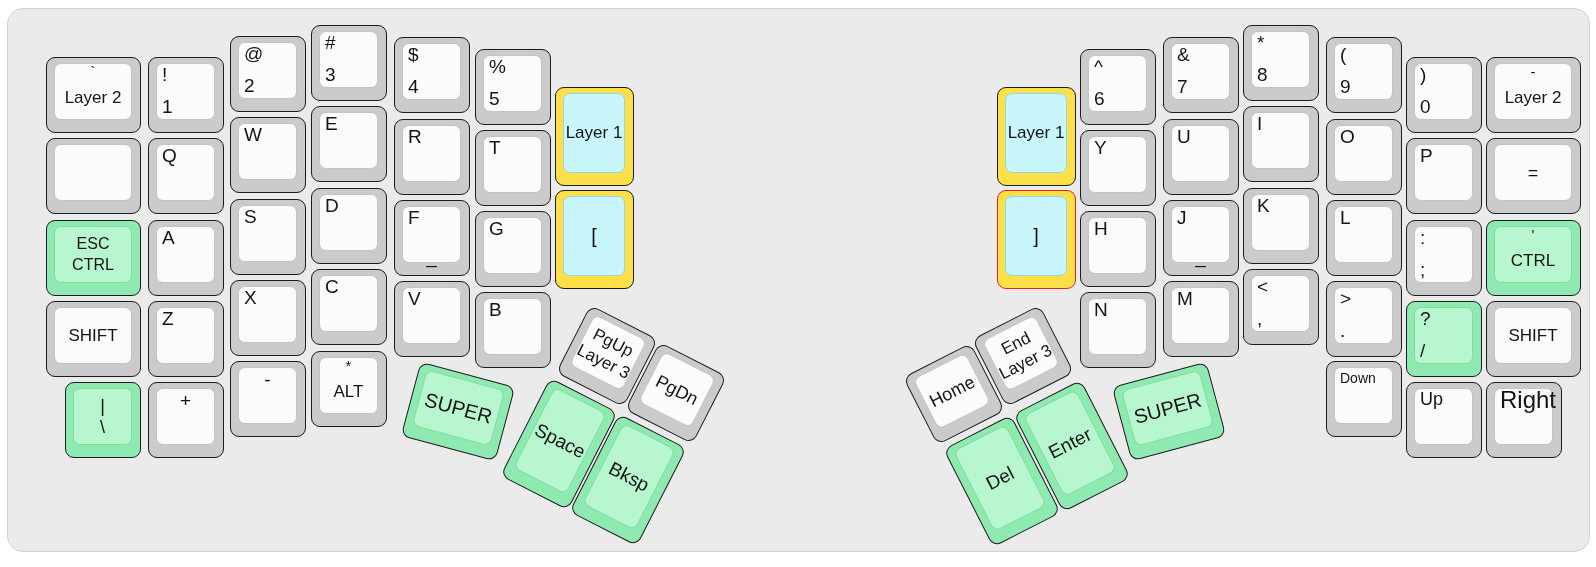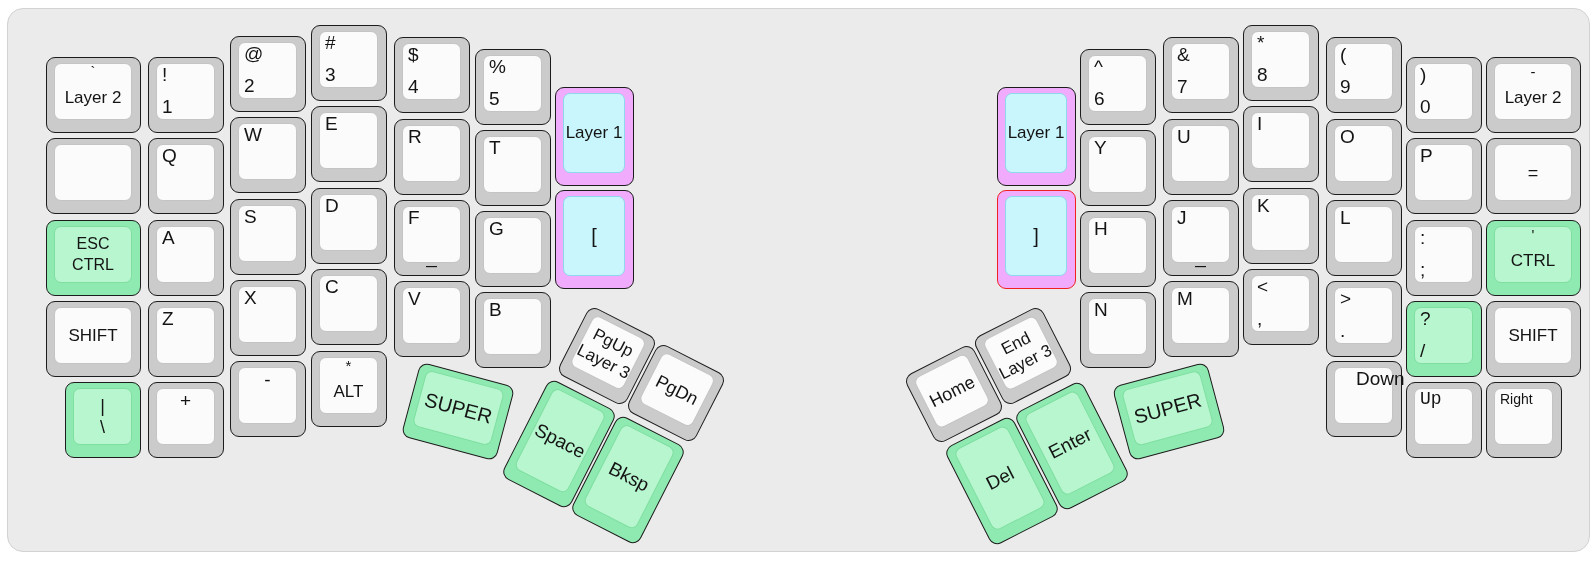--- a/index.html
+++ b/index.html
@@ -3,21 +3,21 @@
 <meta charset="utf-8">
 <style>
   html,body{margin:0;padding:0;}
   .stage{position:relative;width:1596px;height:567px;background:#ffffff;overflow:hidden;
          font-family:"Liberation Sans", sans-serif;}
   .board{position:absolute;left:7px;top:8px;width:1581px;height:542px;background:#ebebeb;
          border:1px solid #d2d2d2;border-radius:16px;}
   .key{position:absolute;box-sizing:border-box;border:1.5px solid #1c1c1c;border-radius:9px;}
   .key.white{background:#cbcbcb;}
   .key.green{background:#8feab1;}
-  .key.blue{background:#f0abfc;}
+  .key.blue{background:#fde047;}
   .key.alert{border-color:#f02020;}
   .cap{position:absolute;left:7px;right:8px;top:5px;bottom:12px;border-radius:7px;
        box-sizing:border-box;border:1px solid transparent;}
   .key.white .cap{background:#fbfbfb;border-color:#c4c4c4;}
   .key.green .cap{background:#b7f6cf;border-color:#7fdfa0;}
   .key.blue .cap{background:#c9f6fd;border-color:#8ed7ec;}
   .labels{position:absolute;left:8px;right:9px;top:6px;bottom:13px;display:flex;
           color:#141414;pointer-events:none;}
   .labels .lbl{white-space:nowrap;}
   .labels.tl{flex-direction:column;justify-content:space-between;align-items:flex-start;
@@ -367,21 +367,21 @@
       </div>
       <div class="key white" style="left: 1318px; top: 272px; width: 76px; height: 76px;">
         <div class="cap"></div>
         <div class="labels tl">
           <span class="lbl l0">&gt;</span>
           <span class="lbl l1">.</span>
         </div>
       </div>
       <div class="key white" style="left: 1318px; top: 352px; width: 76px; height: 76px;">
         <div class="cap"></div>
-        <div class="labels tl" style="font-size: 19px; margin-left: 16px;">
+        <div class="labels tl" style="font-size: 14px;">
           <span class="lbl l0">Down</span>
         </div>
       </div>
       <div class="key white" style="left: 1398px; top: 48px; width: 76px; height: 76px;">
         <div class="cap"></div>
         <div class="labels tl">
           <span class="lbl l0">)</span>
           <span class="lbl l1">0</span>
         </div>
       </div>
@@ -398,21 +398,21 @@
           <span class="lbl l1">;</span>
         </div>
       </div>
       <div class="key green" style="left: 1398px; top: 292px; width: 76px; height: 76px;">
         <div class="cap"></div>
         <div class="labels tl">
           <span class="lbl l0">?</span>
           <span class="lbl l1">/</span>
         </div>
       </div>
-      <div class="key white" style="left: 1398px; top: 373px; width: 76px; height: 76px; font-family: Liberation Mono, monospace;">
+      <div class="key white" style="left: 1398px; top: 373px; width: 76px; height: 76px;">
         <div class="cap"></div>
         <div class="labels tl" style="font-size: 18px;">
           <span class="lbl l0">Up</span>
         </div>
       </div>
       <div class="key white" style="left: 1478px; top: 48px; width: 95px; height: 76px;">
         <div class="cap"></div>
         <div class="labels supctr">
           <span class="lbl l0">-</span>
           <span class="lbl l1">Layer 2</span>
@@ -432,21 +432,21 @@
         </div>
       </div>
       <div class="key white" style="left: 1478px; top: 292px; width: 95px; height: 76px;">
         <div class="cap"></div>
         <div class="labels ctr">
           <span class="lbl l0">SHIFT</span>
         </div>
       </div>
       <div class="key white" style="left: 1478px; top: 373px; width: 76px; height: 76px;">
         <div class="cap"></div>
-        <div class="labels tl" style="font-size: 14px;">
+        <div class="labels tl" style="font-size: 24px;">
           <span class="lbl l0">Right</span>
         </div>
       </div>
       <div class="key white" style="left: 908px; top: 347px; width: 76px; height: 76px; transform: rotate(-27deg);">
         <div class="cap"></div>
         <div class="labels ctr" style="font-size: 18px;">
           <span class="lbl l0">Home</span>
         </div>
       </div>
       <div class="key white" style="left: 977px; top: 309px; width: 76px; height: 76px; transform: rotate(-27deg);">

